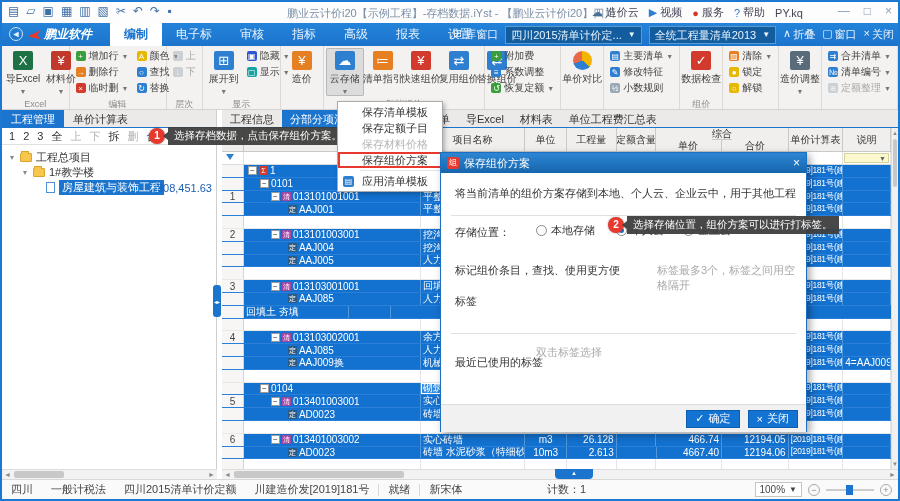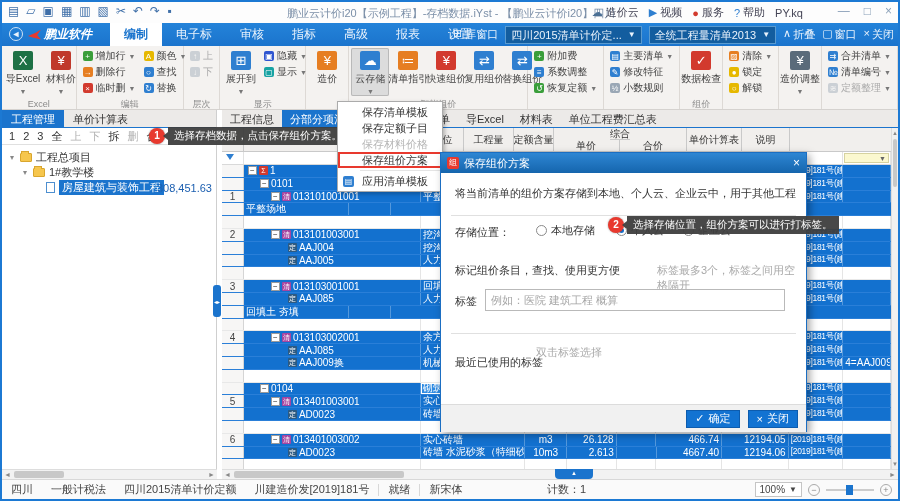--- a/index.html
+++ b/index.html
@@ -352,20 +352,26 @@
           <div class="icbox icsm" style="background: rgb(47, 127, 208);">≡</div>
           <span>系数调整</span>
         </div>
         <div class="smallb">
           <div class="icbox icsm" style="background: rgb(58, 158, 58);">↺</div>
           <span>恢复定额</span>
           <span class="arr">▼</span>
         </div>
       </div>
       <div class="rgroup">
+        <div class="bigb">
+          <div class="pie"></div>
+          <span class="lb">单价对比</span>
+        </div>
+      </div>
+      <div class="rgroup">
         <div class="smallb">
           <div class="icbox icsm" style="background: rgb(47, 127, 208);">▤</div>
           <span>主要清单</span>
           <span class="arr">▼</span>
         </div>
         <div class="smallb">
           <div class="icbox icsm" style="background: rgb(47, 127, 208);">✎</div>
           <span>修改特征</span>
         </div>
         <div class="smallb">
@@ -477,20 +483,21 @@
           <span>材料表</span>
         </div>
         <div class="ctab">
           <span>单位工程费汇总表</span>
         </div>
       </div>
     <div class="grid" id="grid">
         <div class="hrow">
           <div class="hcell" style="width: 22px;"></div>
           <div class="hcell" style="width: 178px;"></div>
+          <div class="hcell" style="width: 105px;">项目名称</div>
           <div class="hcell" style="width: 42px;">单位</div>
           <div class="hcell" style="width: 50px;">工程量</div>
           <div class="hcell" style="width: 40px;">定额含量</div>
           <div class="hcell hgroup" style="width: 133px; padding: 0px;">
             <div class="top">综合</div>
             <div class="bot">
               <div style="width: 66px;">单价</div>
               <div style="width: 67px;">合价</div>
             </div>
           </div>
@@ -555,20 +562,24 @@
           <div class="dcell ctr" style="width: 42px;"></div>
           <div class="dcell num" style="width: 50px;"></div>
           <div class="dcell num" style="width: 40px;"></div>
           <div class="dcell num" style="width: 66px;"></div>
           <div class="dcell num" style="width: 67px;"></div>
           <div class="dcell calccell" style="width: 55px;">[2019]181号(建筑)</div>
           <div class="dcell " style="width: 48px;"></div>
         </div>
         <div class="drow blue">
           <div class="dcell sncell" style="width: 22px;"></div>
+          <div class="dcell" style="width: 178px; padding-left: 44px;">
+            <span class="rowic" style="background: rgb(44, 90, 130);">定</span>
+            <span>AAJ001</span>
+          </div>
           <div class="dcell" style="width: 105px;">平整场地</div>
           <div class="dcell ctr" style="width: 42px;"></div>
           <div class="dcell num" style="width: 50px;"></div>
           <div class="dcell num" style="width: 40px;"></div>
           <div class="dcell num" style="width: 66px;"></div>
           <div class="dcell num" style="width: 67px;"></div>
           <div class="dcell calccell" style="width: 55px;">[2019]181号(建筑)</div>
           <div class="dcell " style="width: 48px;"></div>
         </div>
         <div class="drow">
@@ -939,21 +950,20 @@
         </div>
       <div class="rgrp" style="left:14px;top:90px">
         <span>标记组价条目，查找、使用更方便</span>
       </div>
       <div class="rgrp gray" style="left:216px;top:90px">
         <span>标签最多3个，标签之间用空格隔开</span>
       </div>
       <div class="rgrp" style="left:14px;top:121px">
         <span>标签</span>
       </div>
-      <input class="dinput" placeholder="例如：医院 建筑工程 概算" style="">
       <div class="dline" style="top:160px"></div>
       <div class="rgrp" style="left:14px;top:182px">
         <span>最近已使用的标签</span>
       </div>
       <div class="rgrp gray" style="left:95px;top:172px">
         <span>双击标签选择</span>
       </div>
       <div class="dfoot">
         <span style="margin-left:auto;display:flex;gap:8px">
           <span class="dbtn">

